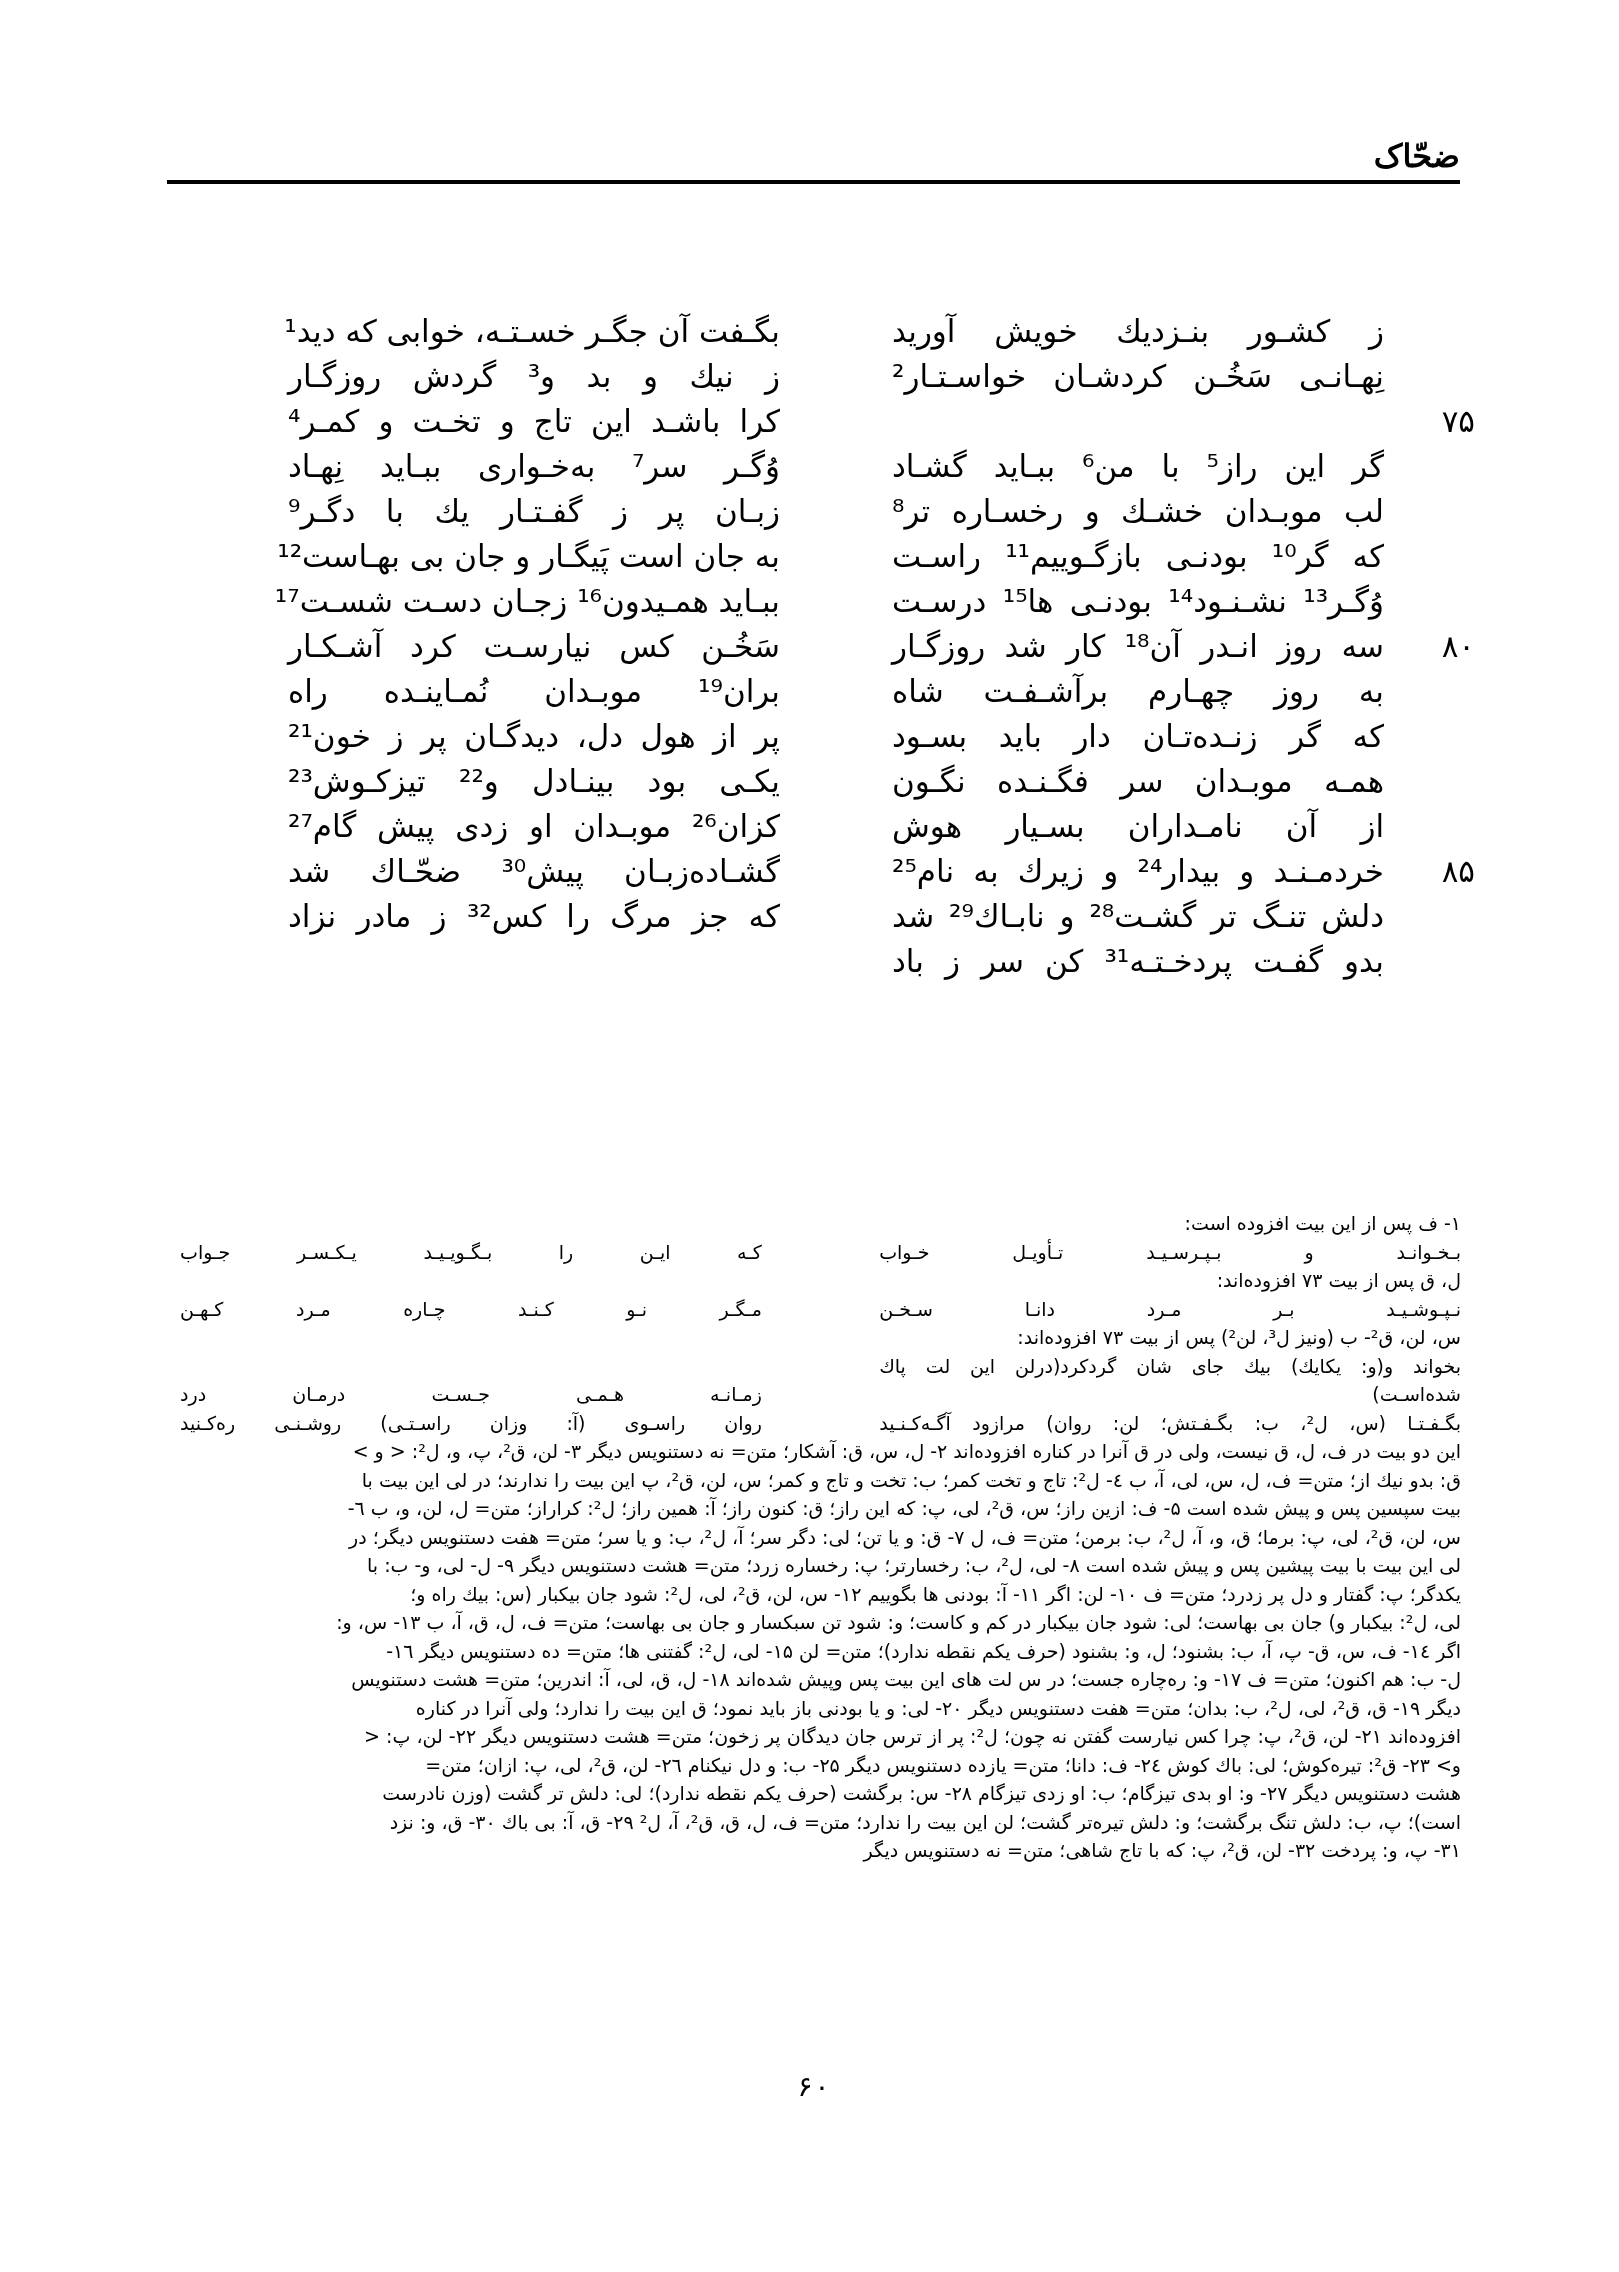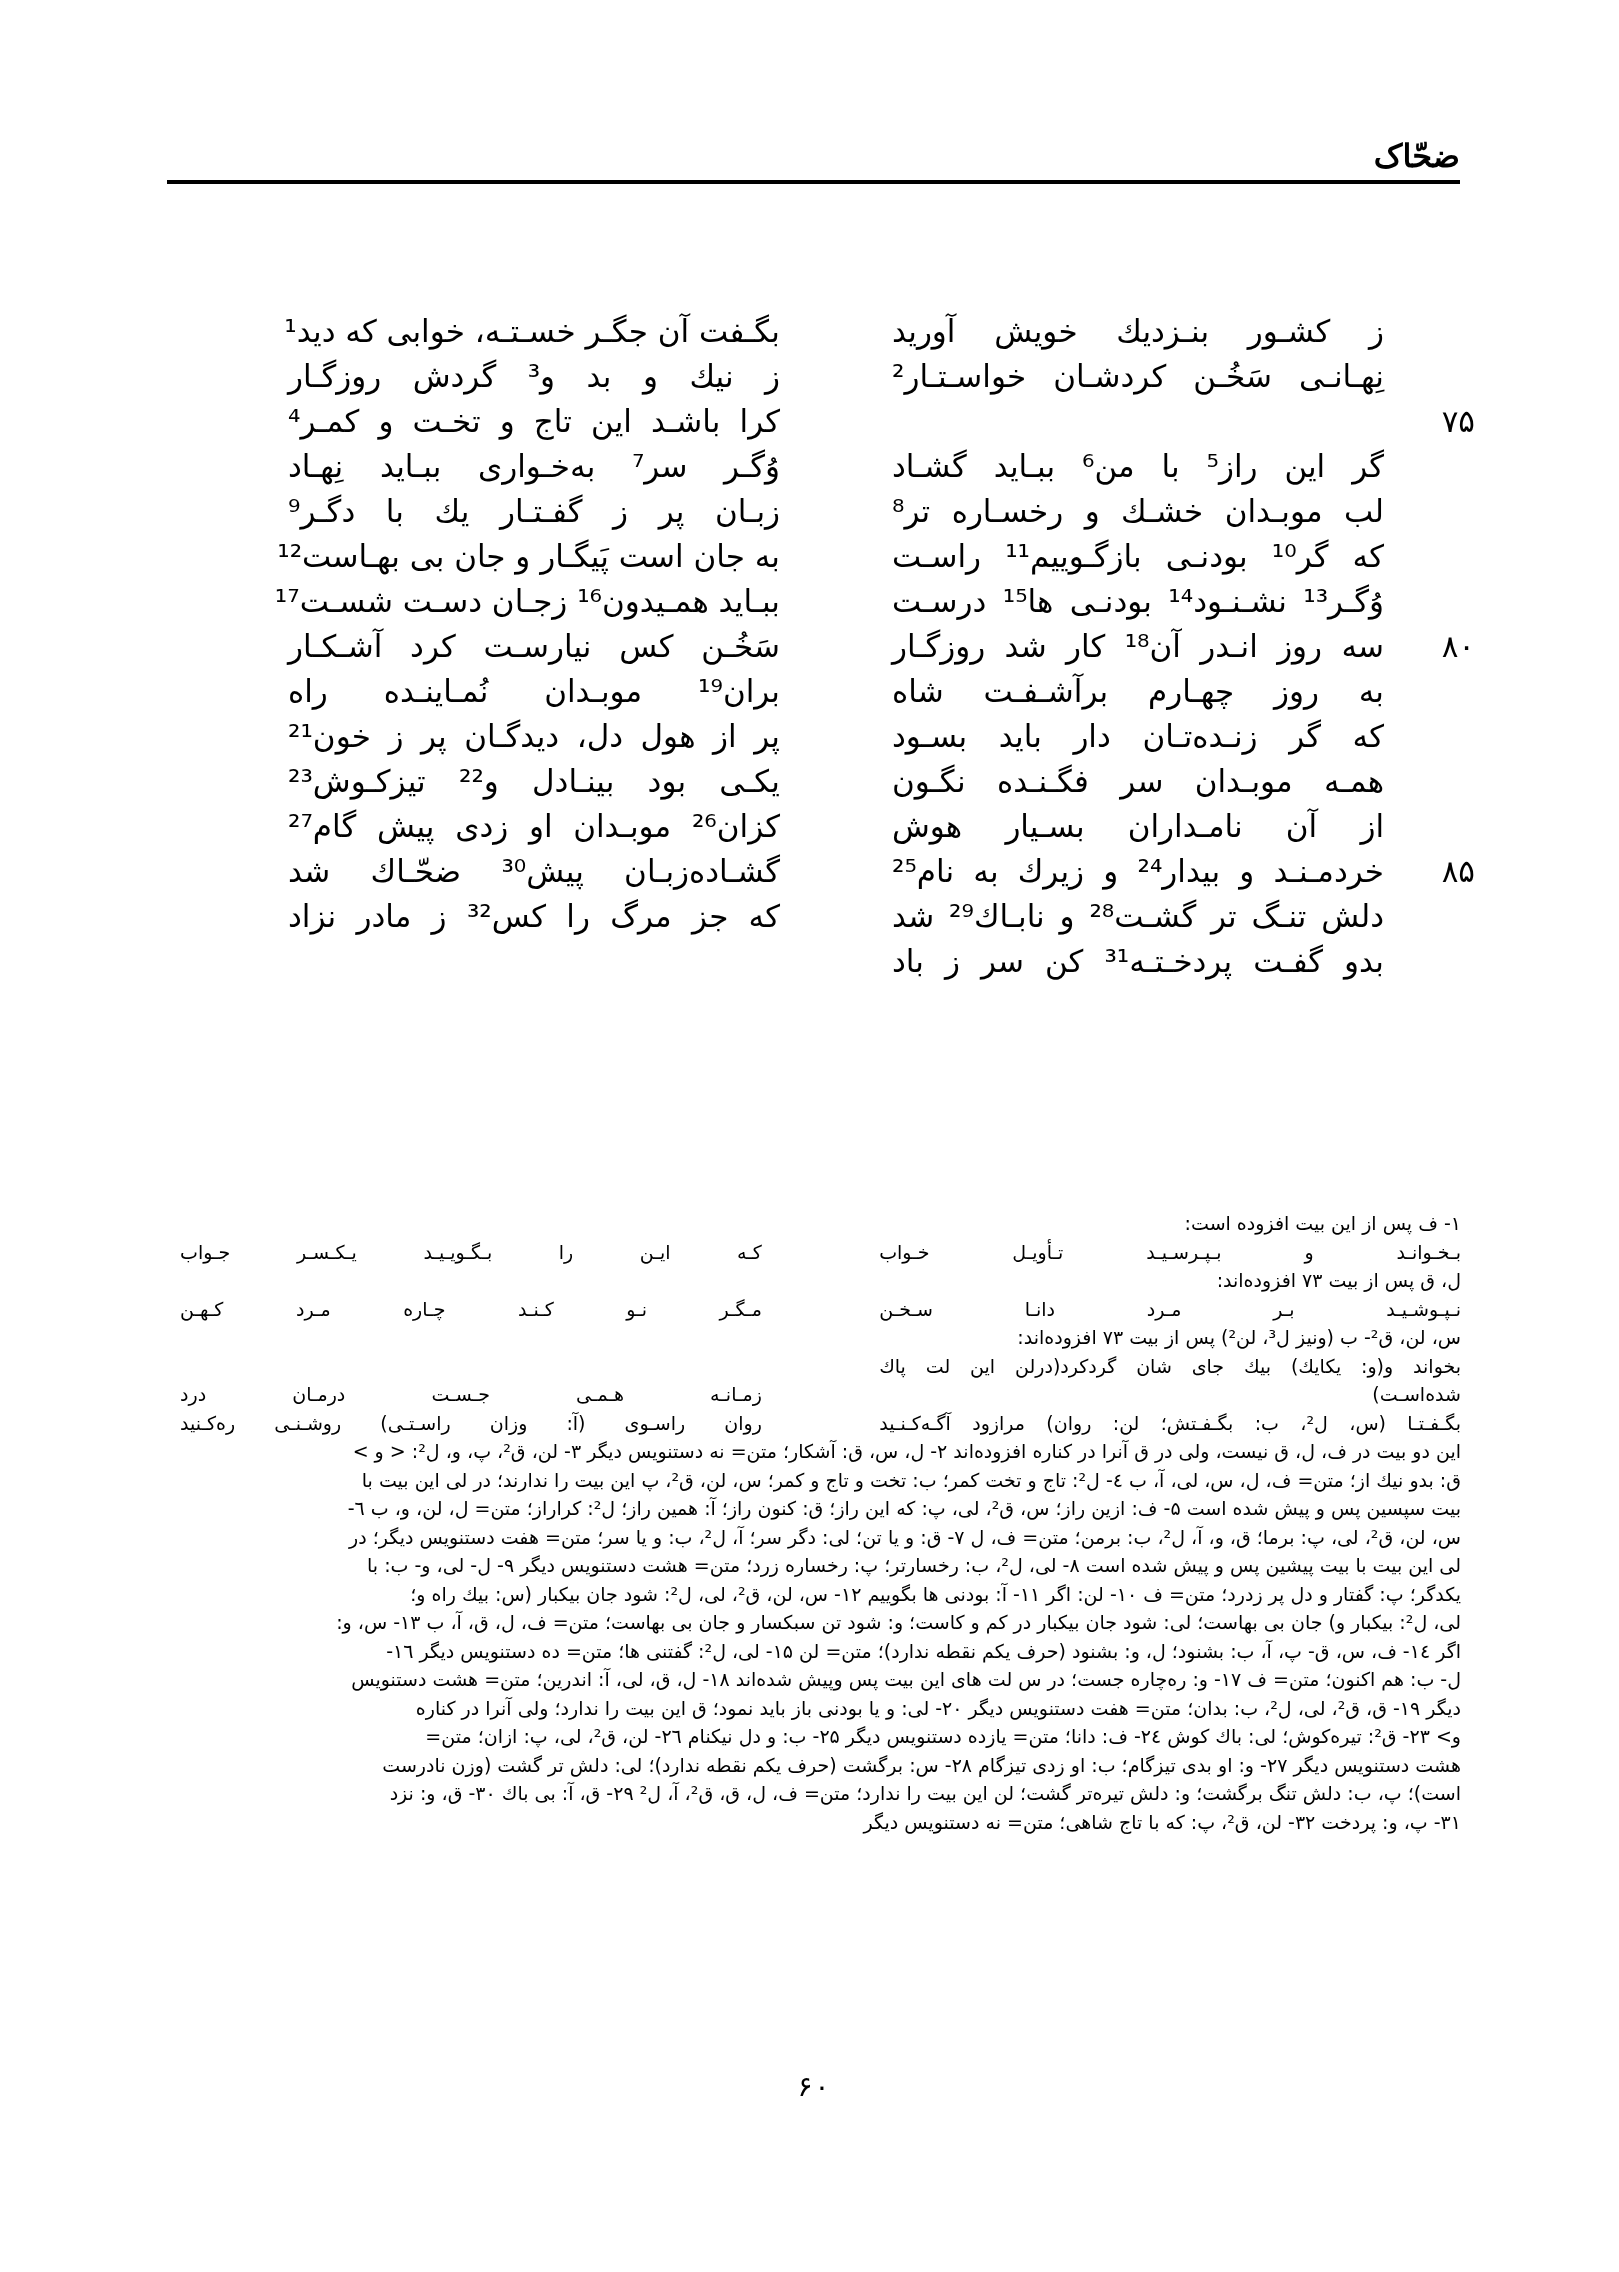--- a/index.html
+++ b/index.html
@@ -86,20 +86,21 @@
       <span class="note-line">این دو بیت در ف، ل، ق نیست، ولی در ق آنرا در کناره افزوده‌اند   ۲- ل، س، ق: آشکار؛ متن= نه دستنویس دیگر   ۳- لن، ق²، پ، و، ل²: &lt; و &gt;</span>
       <span class="note-line">ق: بدو نیك از؛ متن= ف، ل، س، لی، آ، ب   ٤- ل²: تاج و تخت کمر؛ ب: تخت و تاج و کمر؛ س، لن، ق²، پ این بیت را ندارند؛ در لی این بیت با</span>
       <span class="note-line">بیت سپسین پس و پیش شده است   ۵- ف: ازین راز؛ س، ق²، لی، پ: که این راز؛ ق: کنون راز؛ آ: همین راز؛ ل²: کراراز؛ متن= ل، لن، و، ب   ٦-</span>
       <span class="note-line">س، لن، ق²، لی، پ: برما؛ ق، و، آ، ل²، ب: برمن؛ متن= ف، ل   ۷- ق: و یا تن؛ لی: دگر سر؛ آ، ل²، ب: و یا سر؛ متن= هفت دستنویس دیگر؛ در</span>
       <span class="note-line">لی این بیت با بیت پیشین پس و پیش شده است   ۸- لی، ل²، ب: رخسارتر؛ پ: رخساره زرد؛ متن= هشت دستنویس دیگر   ۹- ل- لی، و- ب: با</span>
       <span class="note-line">یکدگر؛ پ: گفتار و دل پر زدرد؛ متن= ف   ۱۰- لن: اگر   ۱۱- آ: بودنی ها بگوییم   ۱۲- س، لن، ق²، لی، ل²: شود جان بیکبار (س: بیك راه و؛</span>
       <span class="note-line">لی، ل²: بیکبار و) جان بی بهاست؛ لی: شود جان بیکبار در کم و کاست؛ و: شود تن سبکسار و جان بی بهاست؛ متن= ف، ل، ق، آ، ب   ۱۳- س، و:</span>
       <span class="note-line">اگر   ١٤- ف، س، ق- پ، آ، ب: بشنود؛ ل، و: بشنود (حرف یکم نقطه ندارد)؛ متن= لن   ۱۵- لی، ل²: گفتنی ها؛ متن= ده دستنویس دیگر   ۱٦-</span>
       <span class="note-line">ل- ب: هم اکنون؛ متن= ف   ۱۷- و: ره‌چاره جست؛ در س لت های این بیت پس وپیش شده‌اند   ۱۸- ل، ق، لی، آ: اندرین؛ متن= هشت دستنویس</span>
       <span class="note-line">دیگر   ۱۹- ق، ق²، لی، ل²، ب: بدان؛ متن= هفت دستنویس دیگر   ۲۰- لی: و یا بودنی باز باید نمود؛ ق این بیت را ندارد؛ ولی آنرا در کناره</span>
+      <span class="note-line">افزوده‌اند   ۲۱- لن، ق²، پ: چرا کس نیارست گفتن نه چون؛ ل²: پر از ترس جان دیدگان پر زخون؛ متن= هشت دستنویس دیگر   ۲۲- لن، پ: &lt;</span>
       <span class="note-line">و&gt;   ۲۳- ق²: تیره‌کوش؛ لی: باك کوش   ۲٤- ف: دانا؛ متن= یازده دستنویس دیگر   ۲۵- ب: و دل نیکنام   ۲٦- لن، ق²، لی، پ: ازان؛ متن=</span>
       <span class="note-line">هشت دستنویس دیگر   ۲۷- و: او بدی تیزگام؛ ب: او زدی تیزگام   ۲۸- س: برگشت (حرف یکم نقطه ندارد)؛ لی: دلش تر گشت (وزن نادرست</span>
       <span class="note-line">است)؛ پ، ب: دلش تنگ برگشت؛ و: دلش تیره‌تر گشت؛ لن این بیت را ندارد؛ متن= ف، ل، ق، ق²، آ، ل²   ۲۹- ق، آ: بی باك   ۳۰- ق، و: نزد</span>
       <span class="note-line">۳۱- پ، و: پردخت   ۳۲- لن، ق²، پ: که با تاج شاهی؛ متن= نه دستنویس دیگر</span>
     </div>
 
   <div class="page-number">۶۰</div>
 </div>
 
 

